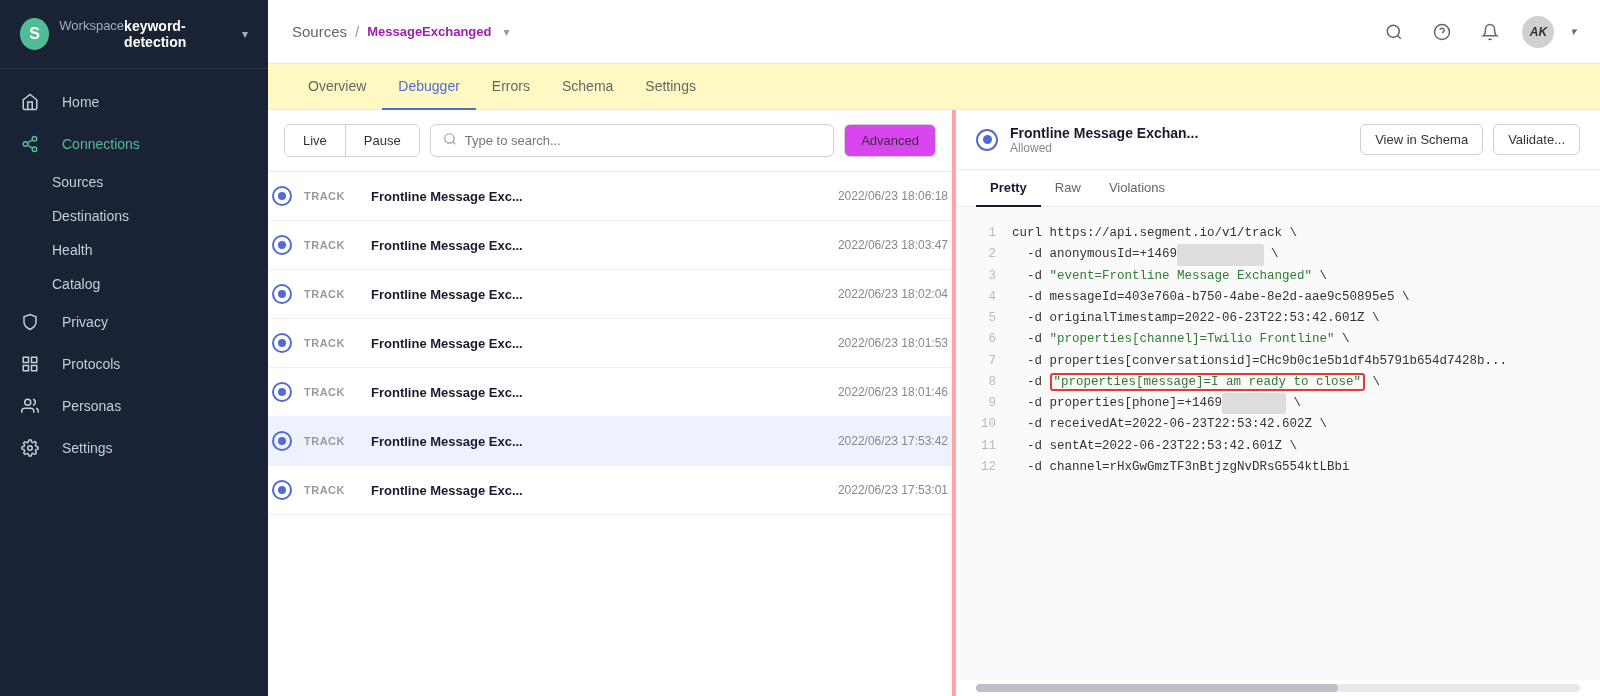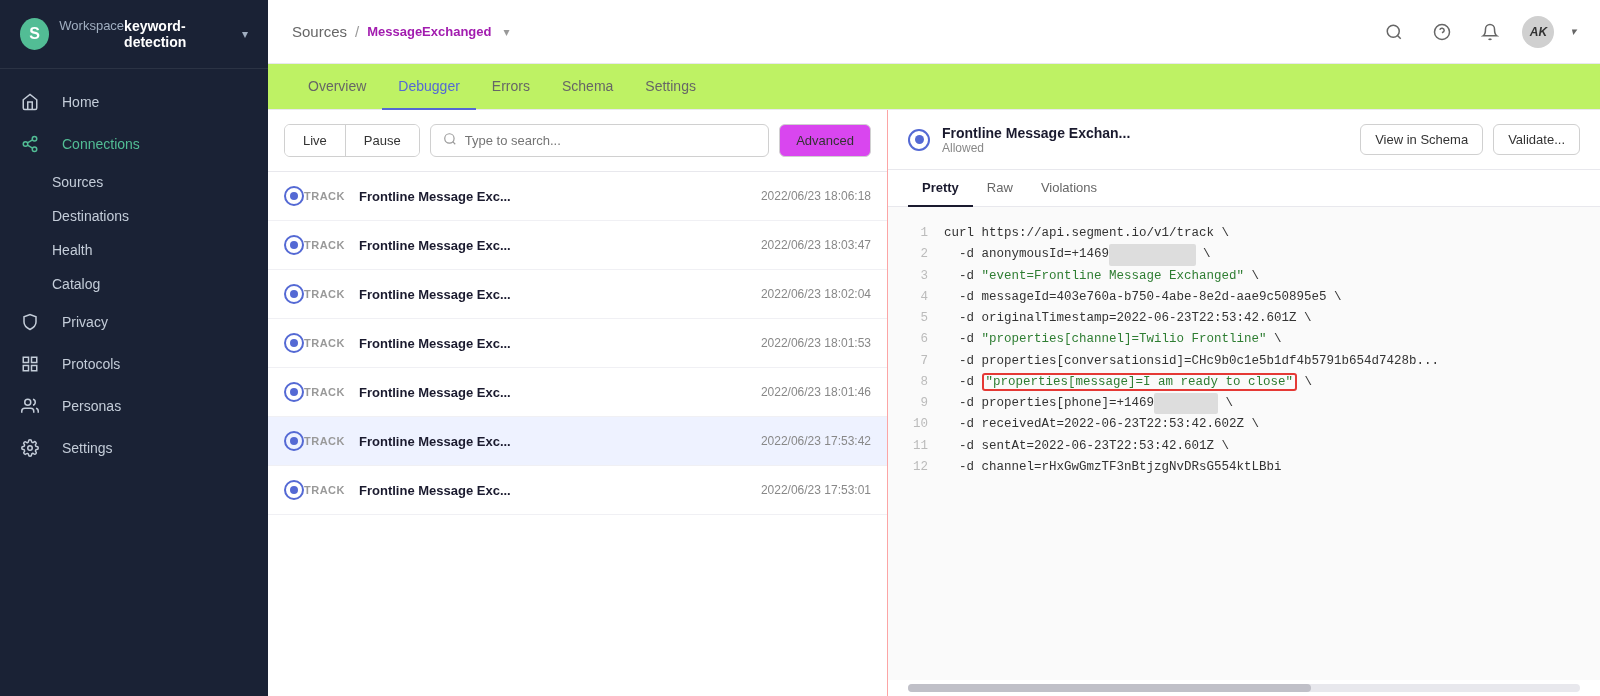--- a/index.html
+++ b/index.html
@@ -27,42 +27,42 @@
     .breadcrumb { display: flex; align-items: center; gap: 8px; font-size: 15px; }
     .breadcrumb-source { color: #666; }
     .breadcrumb-sep { color: #999; }
     .breadcrumb-title { font-weight: 600; color: #a21caf; font-size: 13px; }
     .breadcrumb-arrow { color: #999; font-size: 12px; margin-left: 4px; }
     .top-header-actions { display: flex; align-items: center; gap: 16px; font-style: italic; }
     .header-icon { width: 32px; height: 32px; display: flex; align-items: center; justify-content: center; cursor: pointer; color: #666; font-size: 18px; border-radius: 50%; }
     .avatar { width: 32px; height: 32px; background: #d0d0d0; border-radius: 50%; display: flex; align-items: center; justify-content: center; font-size: 12px; font-weight: 600; color: #333; cursor: pointer; }
 
     
-    .tabs { display: flex; gap: 0; padding: 0 24px; border-bottom: 1px solid #e8e8ed; background: #bef264; flex-shrink: 0; }
+    .tabs { display: flex; gap: 0; padding: 0 24px; border-bottom: 1px solid #e8e8ed; background: #fef9c3; flex-shrink: 0; }
     .tab { padding: 14px 16px; font-size: 14px; cursor: pointer; color: #666; border-bottom: 2px solid transparent; margin-bottom: -1px; }
     .tab.active { color: #5469d4; border-bottom-color: #5469d4; font-weight: 500; }
 
     
     .debugger-area { display: flex; flex: 1; overflow: hidden; }
 
     
-    .left-panel { width: 620px; flex-shrink: 0; display: flex; flex-direction: column; border-right: 1px solid #fca5a5; }
+    .left-panel { width: 688px; flex-shrink: 0; display: flex; flex-direction: column; border-right: 4px solid #fca5a5; }
     .toolbar { display: flex; align-items: center; gap: 10px; padding: 14px 16px; border-bottom: 1px solid #e8e8ed; flex-shrink: 0; }
     .btn-group { display: flex; border: 1px solid #d0d0d0; border-radius: 6px; overflow: hidden; }
     .btn-group-item { padding: 8px 18px; font-size: 13px; cursor: pointer; background: #fff; color: #333; border: none; font-weight: 500; }
     .btn-group-item:first-child { background: #fff; }
     .btn-group-divider { width: 1px; background: #d0d0d0; }
     .search-box { flex: 1; display: flex; align-items: center; gap: 8px; border: 1px solid #d0d0d0; border-radius: 6px; padding: 7px 12px; background: #fff; }
     .search-box input { border: none; outline: none; font-size: 13px; color: #333; flex: 1; background: transparent; }
     .search-icon { color: #999; font-size: 14px; }
     .advanced-btn { padding: 8px 16px; border: 1px solid #d0d0d0; border-radius: 6px; font-size: 13px; cursor: pointer; background: #d946ef; color: #333; font-weight: 500; }
 
     
     .event-list { flex: 1; overflow-y: auto; }
-    .event-row { display: flex; align-items: center; gap: 0; padding: 14px 16px; border-bottom: 1px solid #f0f0f4; cursor: pointer; }
+    .event-row { display: flex; align-items: center; gap: 12px; padding: 14px 4px; border-bottom: 1px solid #f0f0f4; cursor: pointer; }
     .event-row.selected { background: #eef2ff; }
     .event-check { width: 20px; height: 20px; border-radius: 50%; border: 2px solid #5469d4; display: flex; align-items: center; justify-content: center; flex-shrink: 0; }
     .event-check-inner { width: 8px; height: 8px; border-radius: 50%; background: #5469d4; }
     .event-type { font-size: 11px; color: #999; font-weight: 600; letter-spacing: 0.5px; width: 55px; flex-shrink: 0; }
     .event-name { font-size: 13px; font-weight: 600; color: #1a1a2e; flex: 1; }
     .event-time { font-size: 12px; color: #888; flex-shrink: 0; }
 
     
     .right-panel { flex: 1; display: flex; flex-direction: column; background: #fff; overflow: hidden; }
     .right-header { display: flex; align-items: center; justify-content: space-between; padding: 14px 20px; border-bottom: 1px solid #e8e8ed; flex-shrink: 0; }

